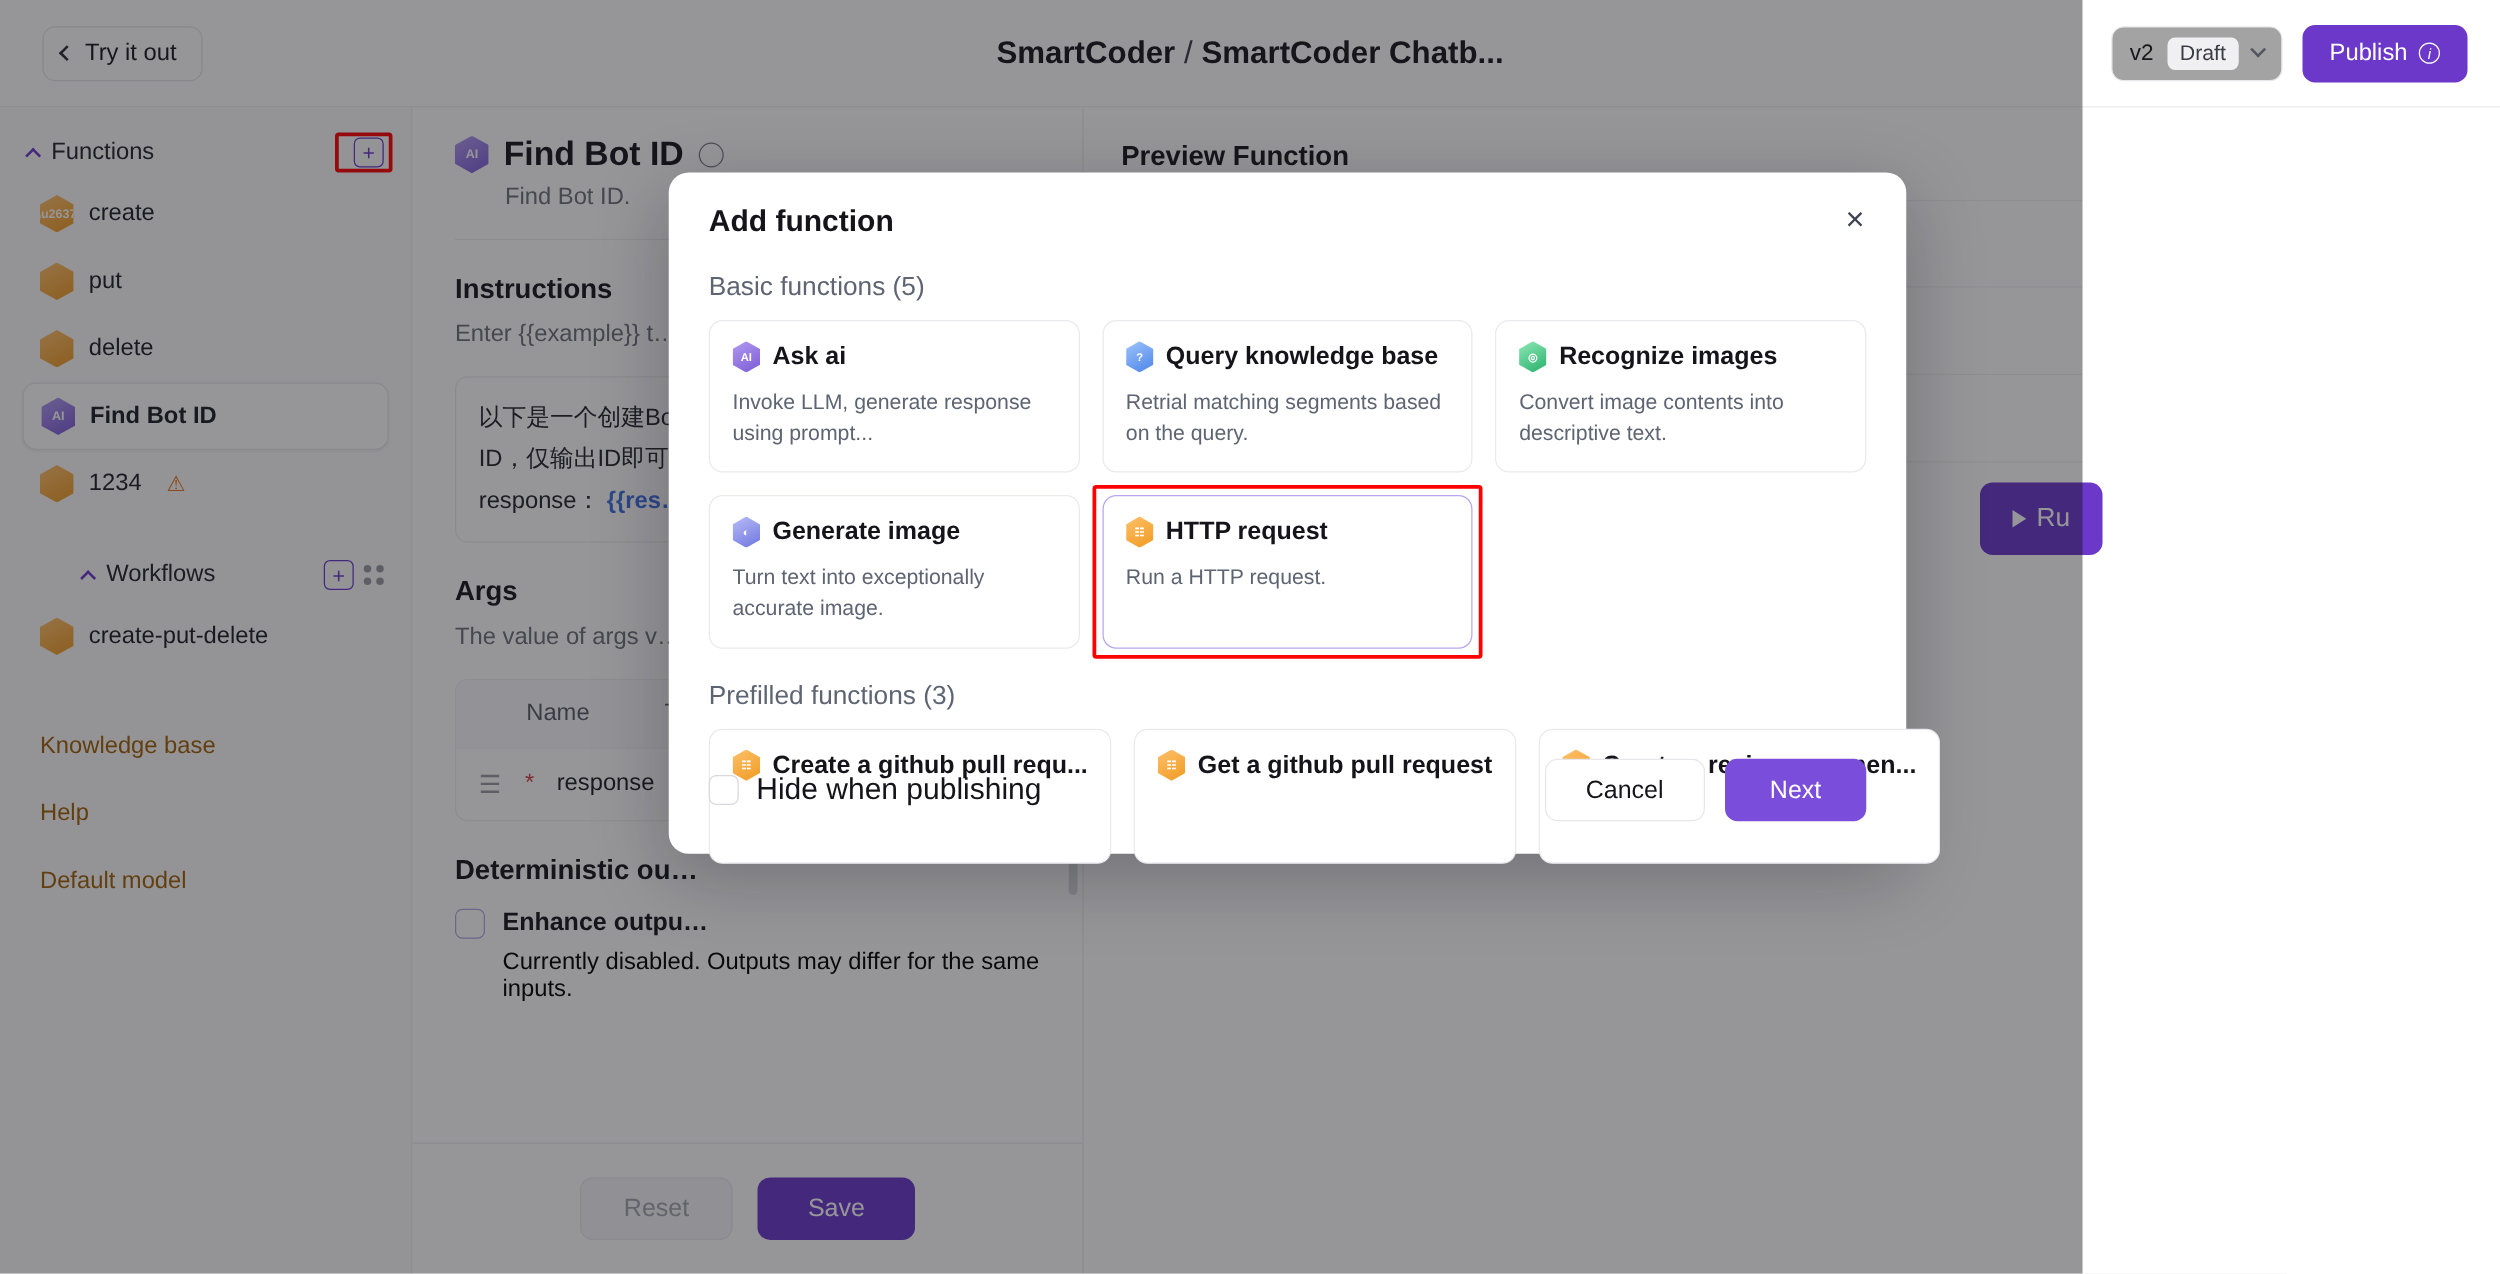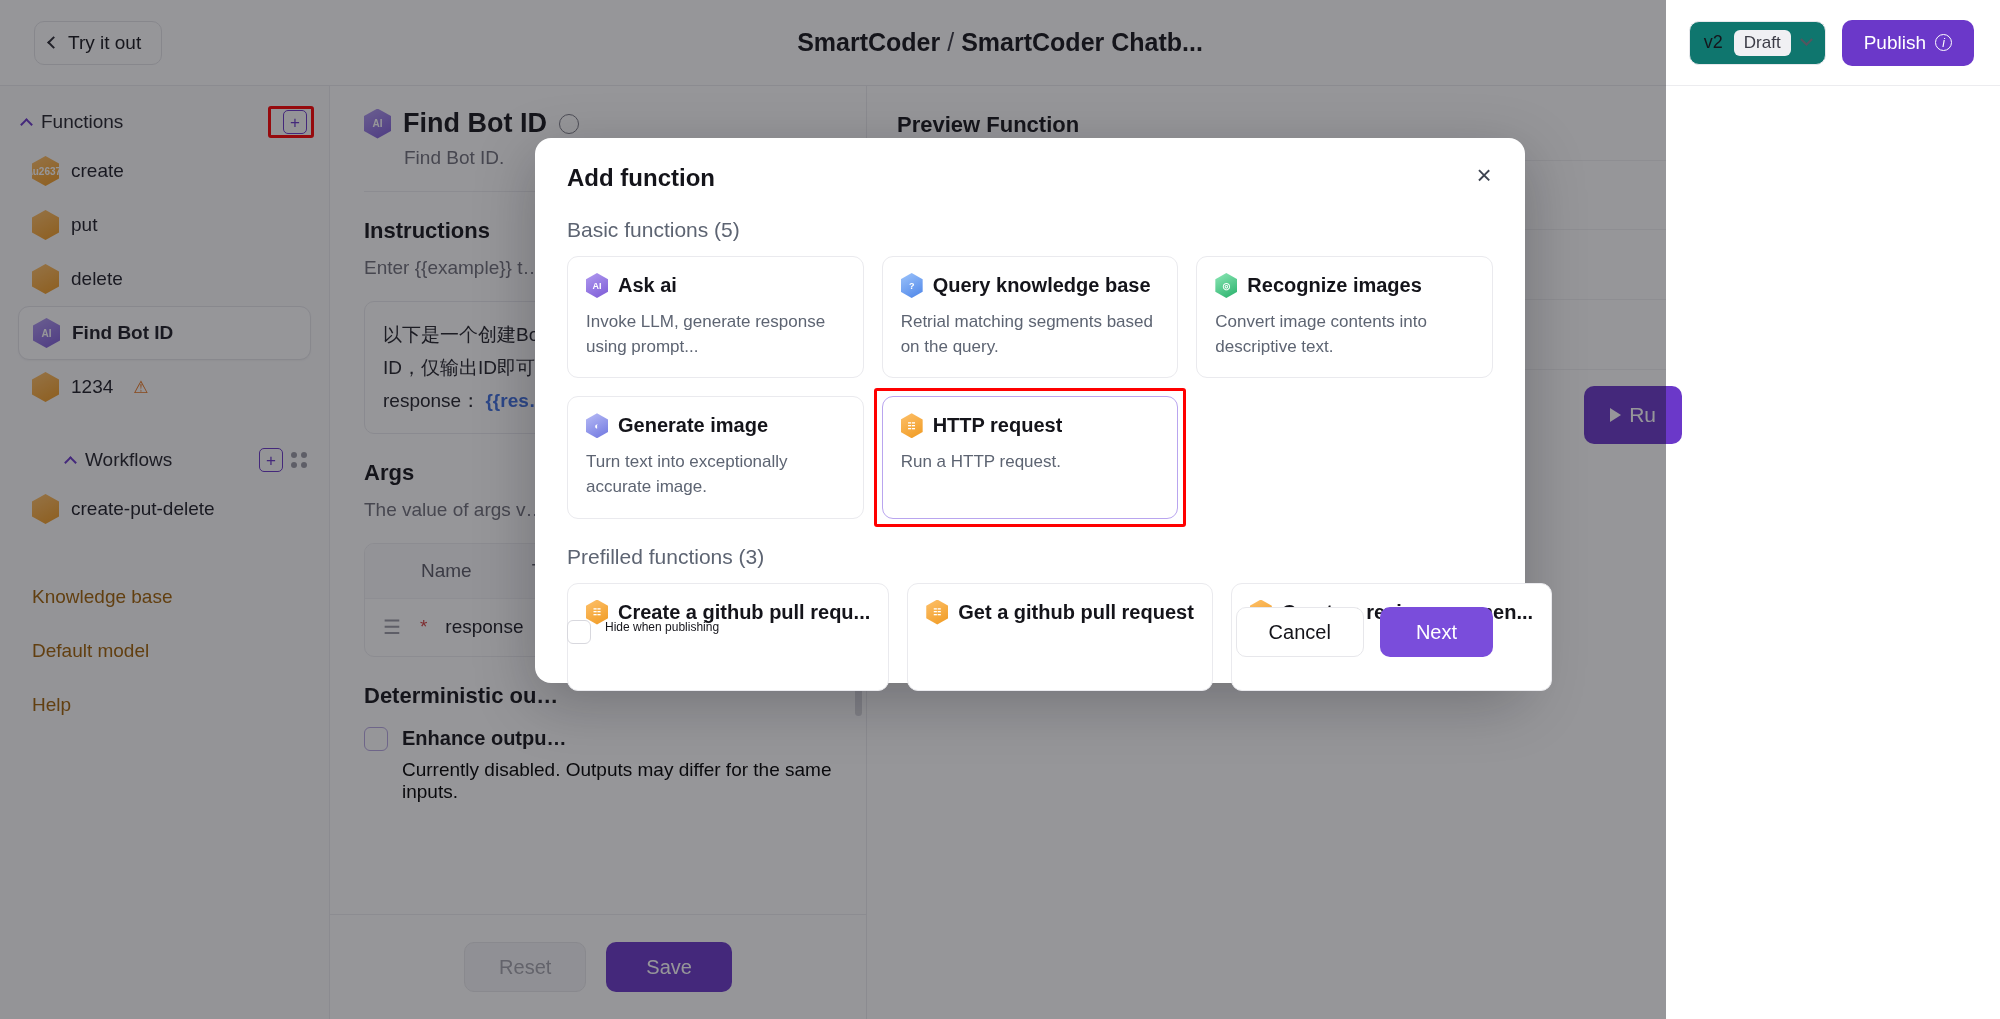--- a/index.html
+++ b/index.html
@@ -32,21 +32,21 @@
     position: absolute; left: 0; right: 0; text-align: center;
     font-size: 25px; font-weight: 700; color: #14141a; pointer-events: none;
   }
   .topbar-title .sep { font-weight: 400; color: #3a3a44; margin: 0 7px; }
   .topbar-right {
     margin-left: auto; display: flex; align-items: center; gap: 16px;
     padding-right: 26px;
   }
   .version-pill {
     height: 44px; padding: 0 14px; border: 1px solid #e8e8ec; border-radius: 10px;
-    background: #0f766e; display: flex; align-items: center; gap: 11px;
+    background: #a3a3a3; display: flex; align-items: center; gap: 11px;
     font-size: 18px; color: #16161c; cursor: pointer;
   }
   .draft-tag {
     background: #f0f0f3; color: #3c3c46; border-radius: 6px;
     padding: 3px 10px; font-size: 17px;
   }
   .chev-down { width: 9px; height: 9px; border-right: 2px solid #55555f;
     border-bottom: 2px solid #55555f; transform: rotate(45deg) translate(-2px,-2px); }
   .publish-btn {
     height: 46px; padding: 0 22px; border: none; border-radius: 10px;
@@ -223,21 +223,21 @@
   .fcard-desc { margin-top: 12px; font-size: 17px; color: #5d6472; line-height: 1.45; }
   .prefilled-grid .fcard { min-height: 108px; }
   .annot-red {
     position: absolute; border: 3px solid #ff0000; border-radius: 3px;
     pointer-events: none;
   }
   .modal-footer {
     position: absolute; left: 32px; right: 32px; bottom: 26px;
     display: flex; align-items: center;
   }
-  .hide-pub { display: flex; gap: 14px; font-size: 12px; color: #14141a; cursor: pointer; }
+  .hide-pub { display: flex; align-items: center; gap: 14px; font-size: 24px; color: #14141a; cursor: pointer; }
   .chk-plain {
     width: 24px; height: 24px; border: 1.6px solid #d8d8de; border-radius: 6px;
     background: #fff; flex: 0 0 auto;
   }
   .footer-btns { margin-left: auto; display: flex; gap: 16px; align-items: center; }
   .btn-cancel {
     height: 50px; padding: 0 32px; border-radius: 10px; border: 1px solid #e7e7eb;
     background: #fff; color: #14141a; font-size: 20px; cursor: pointer; font-family: inherit;
   }
   .btn-next {
@@ -322,24 +322,24 @@
 
       <div class="side-item">
         <span class="hex hex-orange"></span>
         <span>create-put-delete</span>
       </div>
 
       <div class="side-plain" style="margin-top:18px;">
         <span>Knowledge base</span>
       </div>
       <div class="side-plain">
+        <span>Help</span>
+      </div>
+      <div class="side-plain">
         <span>Default model</span>
-      </div>
-      <div class="side-plain">
-        <span>Help</span>
       </div>
     </div>
 
     <div class="main">
       <div class="fn-head">
         <div class="fn-title-row">
           <span class="hex hex-ai">AI</span>
           <span class="fn-title">Find Bot ID</span>
           <span class="icon-circ"></span>
         </div>

